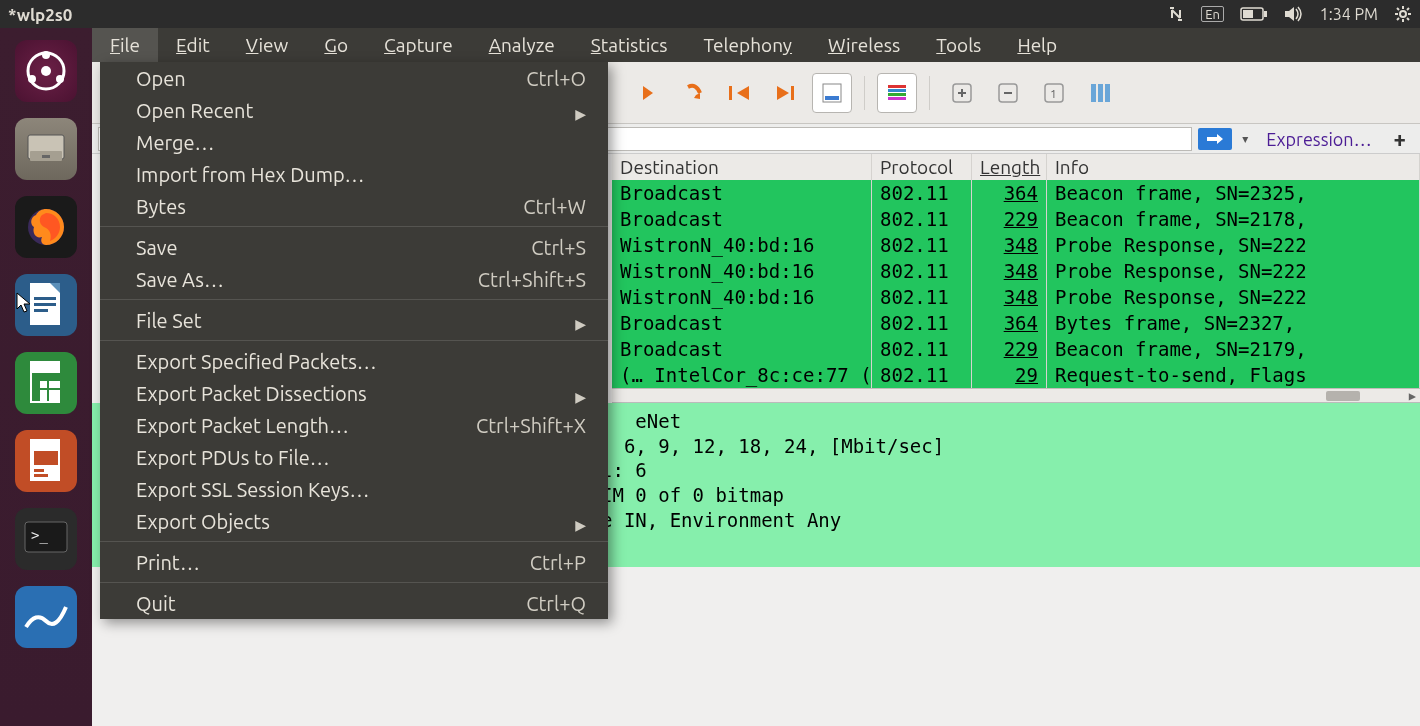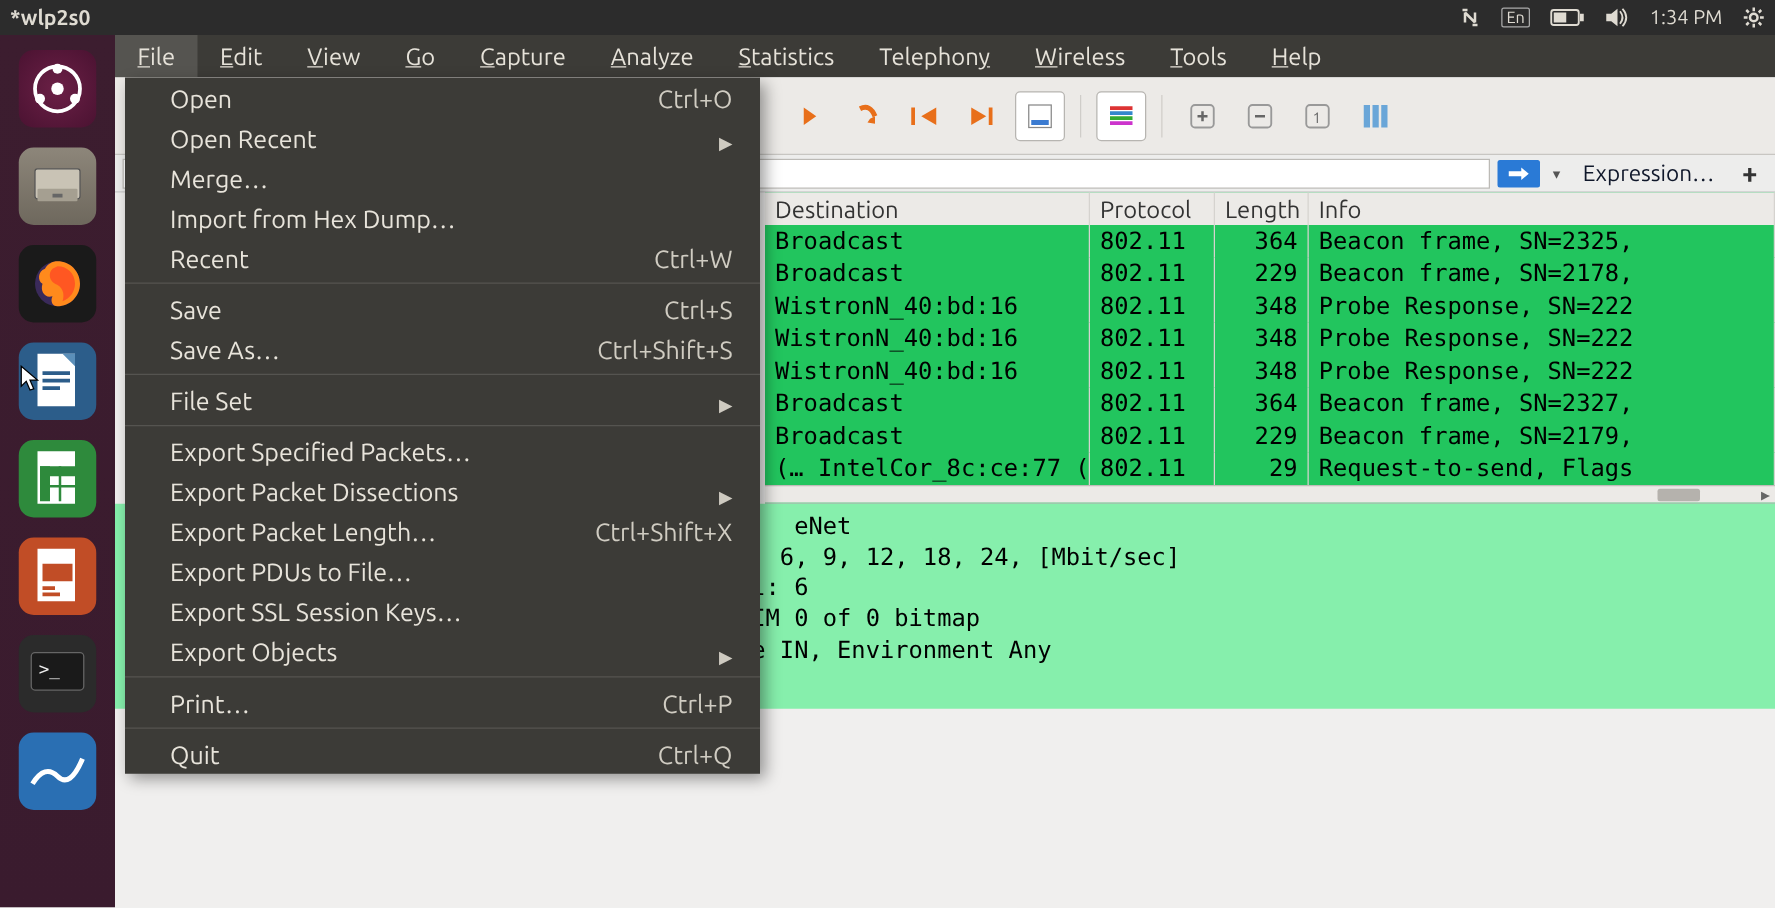--- a/index.html
+++ b/index.html
@@ -73,21 +73,21 @@
   .filterbar {
     height: 30px; background: #ededec;
     display: flex; align-items: center; padding: 0 6px; gap: 6px;
     border-bottom: 1px solid #ccc;
   }
   .filter-input {
     flex: 1; height: 24px; border: 1px solid #bcbaB6; background: #fff;
     font-size: 15px; padding: 0 6px;
   }
   .expr-btn {
-    font-size: 18px; padding: 0 8px; color: #0f172a;
+    font-size: 18px; padding: 0 8px; color: #4c1d95;
   }
   .filter-arrow {
     width: 34px; height: 22px; background: #2a7ad6; border-radius: 2px;
     display: flex; align-items: center; justify-content: center; color: #fff;
   }
   .filter-dd { font-size: 12px; color: #555; padding: 0 4px; }
   .plus-btn { font-size: 22px; font-weight: bold; color: #333; padding: 0 8px; }
   
   .packet-table {
     background: #22c55e;
@@ -99,21 +99,21 @@
     display: flex; background: #eceae7; color: #333;
     font-family: Ubuntu, sans-serif; font-size: 19px;
   }
   .pt-head div, .pt-row div {
     padding: 2px 8px; border-right: 1px solid #d5d3cf;
     white-space: nowrap; overflow: hidden;
   }
   .pt-row { display: flex; }
   .col-dest { width: 260px; }
   .col-proto { width: 100px; }
-  .col-len { width: 75px; text-align: right; }
+  .col-len { width: 75px; text-align: right; text-decoration: underline; }
   .col-info { flex: 1; }
   .pt-scroll {
     height: 14px; background: #eceae7;
     border-top: 1px solid #c0bdb9;
     position: relative;
   }
   .pt-scroll::after {
     content: ""; position: absolute; right: 60px; top: 2px;
     width: 34px; height: 10px; background: #b5b2ad; border-radius: 2px;
   }
@@ -409,21 +409,21 @@
         <div class="pt-row">
           <div class="col-dest">WistronN_40:bd:16</div>
           <div class="col-proto">802.11</div>
           <div class="col-len">348</div>
           <div class="col-info">Probe Response, SN=222</div>
         </div>
         <div class="pt-row">
           <div class="col-dest">Broadcast</div>
           <div class="col-proto">802.11</div>
           <div class="col-len">364</div>
-          <div class="col-info">Beacon frame, SN=2327,</div>
+          <div class="col-info">Bytes frame, SN=2327,</div>
         </div>
         <div class="pt-row">
           <div class="col-dest">Broadcast</div>
           <div class="col-proto">802.11</div>
           <div class="col-len">229</div>
           <div class="col-info">Beacon frame, SN=2179,</div>
         </div>
         <div class="pt-row">
           <div class="col-dest">(… IntelCor_8c:ce:77 (…</div>
           <div class="col-proto">802.11</div>
@@ -453,21 +453,21 @@
       <span class="lbl">Open Recent</span>
       <span class="sub">▶</span>
     </div>
     <div class="dd-item">
       <span class="lbl">Merge…</span>
     </div>
     <div class="dd-item">
       <span class="lbl">Import from Hex Dump…</span>
     </div>
     <div class="dd-item">
-      <span class="lbl">Recent</span>
+      <span class="lbl">Bytes</span>
       <span class="sc">Ctrl+W</span>
     </div>
     <div class="dd-sep"></div>
     <div class="dd-item">
       <span class="lbl">Save</span>
       <span class="sc">Ctrl+S</span>
     </div>
     <div class="dd-item">
       <span class="lbl">Save As…</span>
       <span class="sc">Ctrl+Shift+S</span>

